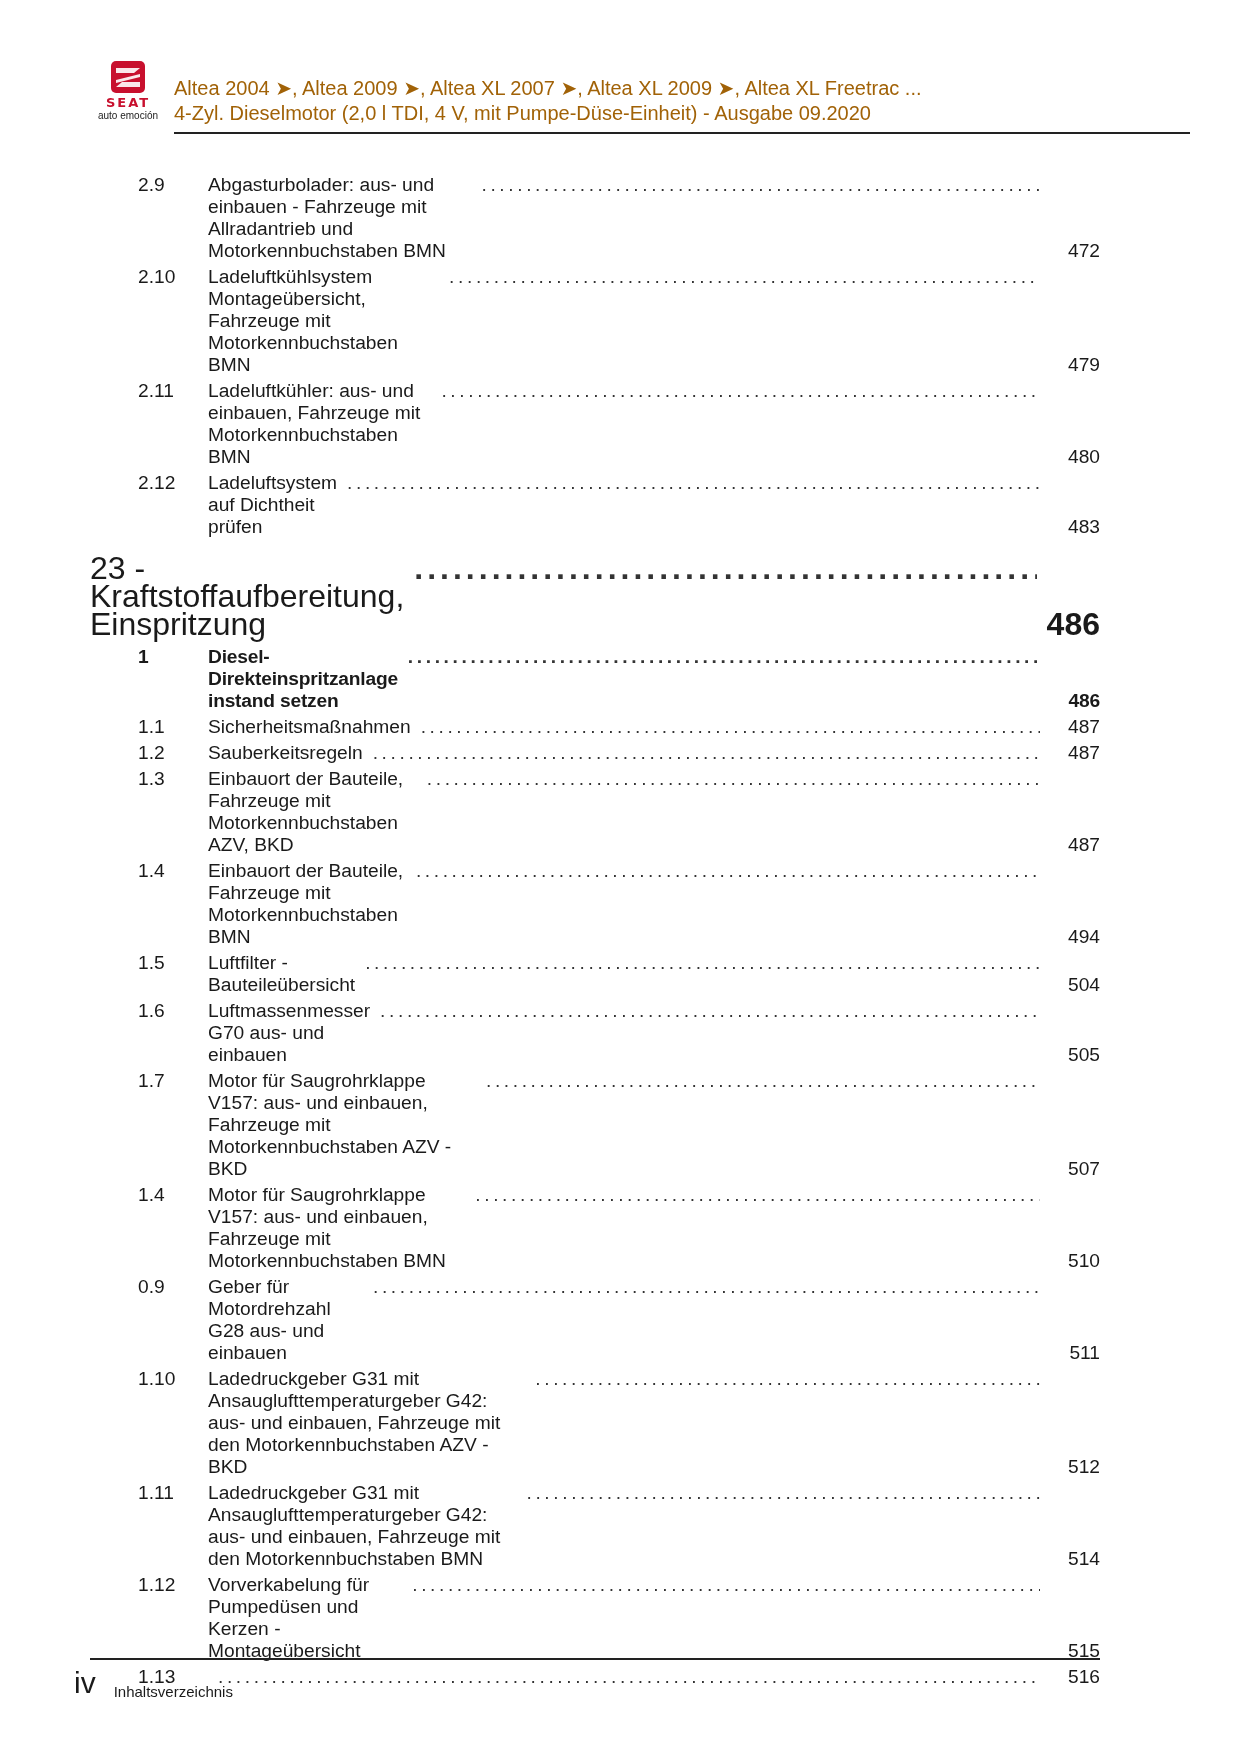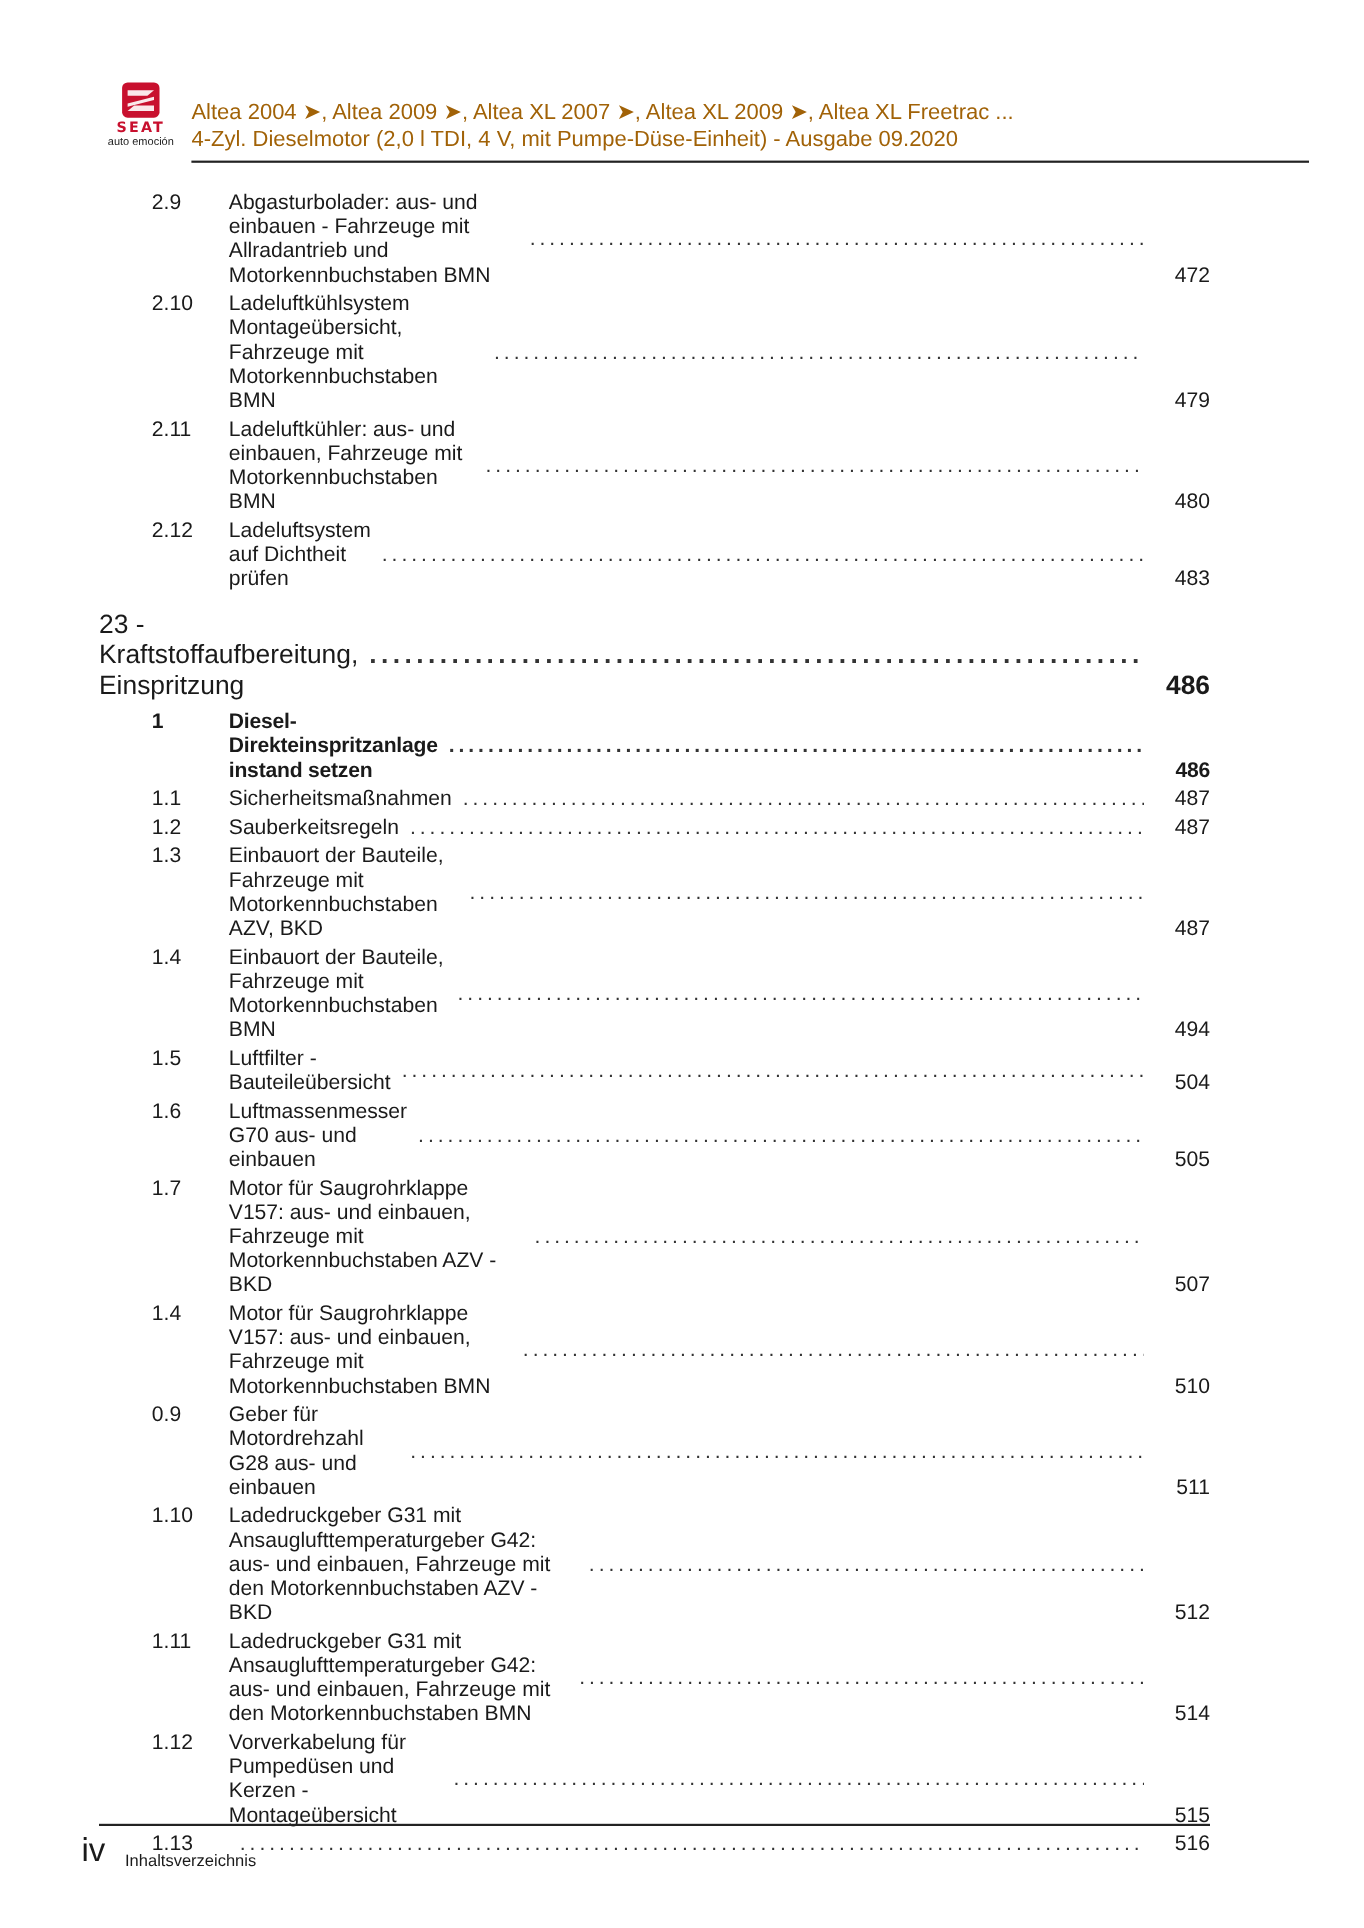--- a/index.html
+++ b/index.html
@@ -1,37 +1,37 @@
 <!DOCTYPE html>
 <html><head>
 <meta charset="utf-8">
 <style>
   html, body { margin: 0; padding: 0; background: #ffffff; }
   body {
     width: 1240px; height: 1753px; position: relative; overflow: hidden;
     font-family: "Liberation Sans", sans-serif; color: #1a1a1a;
   }
-  .header { position: absolute; left: 90px; top: 74px; width: 1010px; height: 74px; }
+  .header { position: absolute; left: 90px; top: 60px; width: 1010px; height: 74px; }
   .logo { position: absolute; left: 0; top: 0; width: 76px; height: 68px; text-align: center; }
   .logo-mark { width: 36px; height: 34px; margin: 0 auto; position: relative; }
   .logo-word { font-family: "DejaVu Sans", sans-serif; font-weight: bold; color: #c8102e; font-size: 13px; letter-spacing: 2px; line-height: 14px; margin-top: 2px; }
   .logo-tag { font-size: 10px; color: #222; line-height: 11px; }
   .header-lines { position: absolute; left: 84px; top: 16px; font-size: 20px; line-height: 25px; color: #a16207; }
   .header-rule { position: absolute; left: 84px; top: 72px; width: 1016px; height: 2px; background: #222; }
 
   .toc { position: absolute; left: 90px; top: 174px; width: 1010px; }
   .row { position: relative; display: flex; align-items: flex-end; font-size: 19.2px; line-height: 22px; }
   .row .num { width: 70px; flex: 0 0 70px; padding-left: 48px; align-self: flex-start; }
-  .row .body { flex: 1 1 auto; position: relative; display: flex; align-items: center; min-width: 0; }
+  .row .body { flex: 1 1 auto; position: relative; display: flex; align-items: flex-start; min-width: 0; }
   .row .title { white-space: normal; }
   .row .lead { flex: 1 1 auto; overflow: hidden; white-space: nowrap; margin: 0 10px; letter-spacing: 3.6px; color: #333; }
   .row .page { flex: 0 0 50px; text-align: right; }
   .row.sub { margin-bottom: 4px; }
   .row.level1 { font-weight: bold; margin-bottom: 4px; letter-spacing: -0.2px; }
-  .row.chapter { font-size: 24px; line-height: 28px; margin: 16px 0 8px 0; }
+  .row.chapter { font-size: 32px; line-height: 28px; margin: 16px 0 8px 0; }
   .row.chapter .body { padding-left: 0; }
   .row.chapter .page { font-weight: bold; }
   .row.chapter .lead { font-weight: bold; letter-spacing: 4px; }
 
   .footer-rule { position: absolute; left: 90px; top: 1658px; width: 1010px; height: 2px; background: #222; }
   .footer { position: absolute; left: 74px; top: 1666px; display: flex; align-items: flex-end; }
   .footer .pgno { font-size: 30px; line-height: 34px; margin-right: 18px; }
   .footer .label { font-size: 15px; }
 </style>
 </head>

